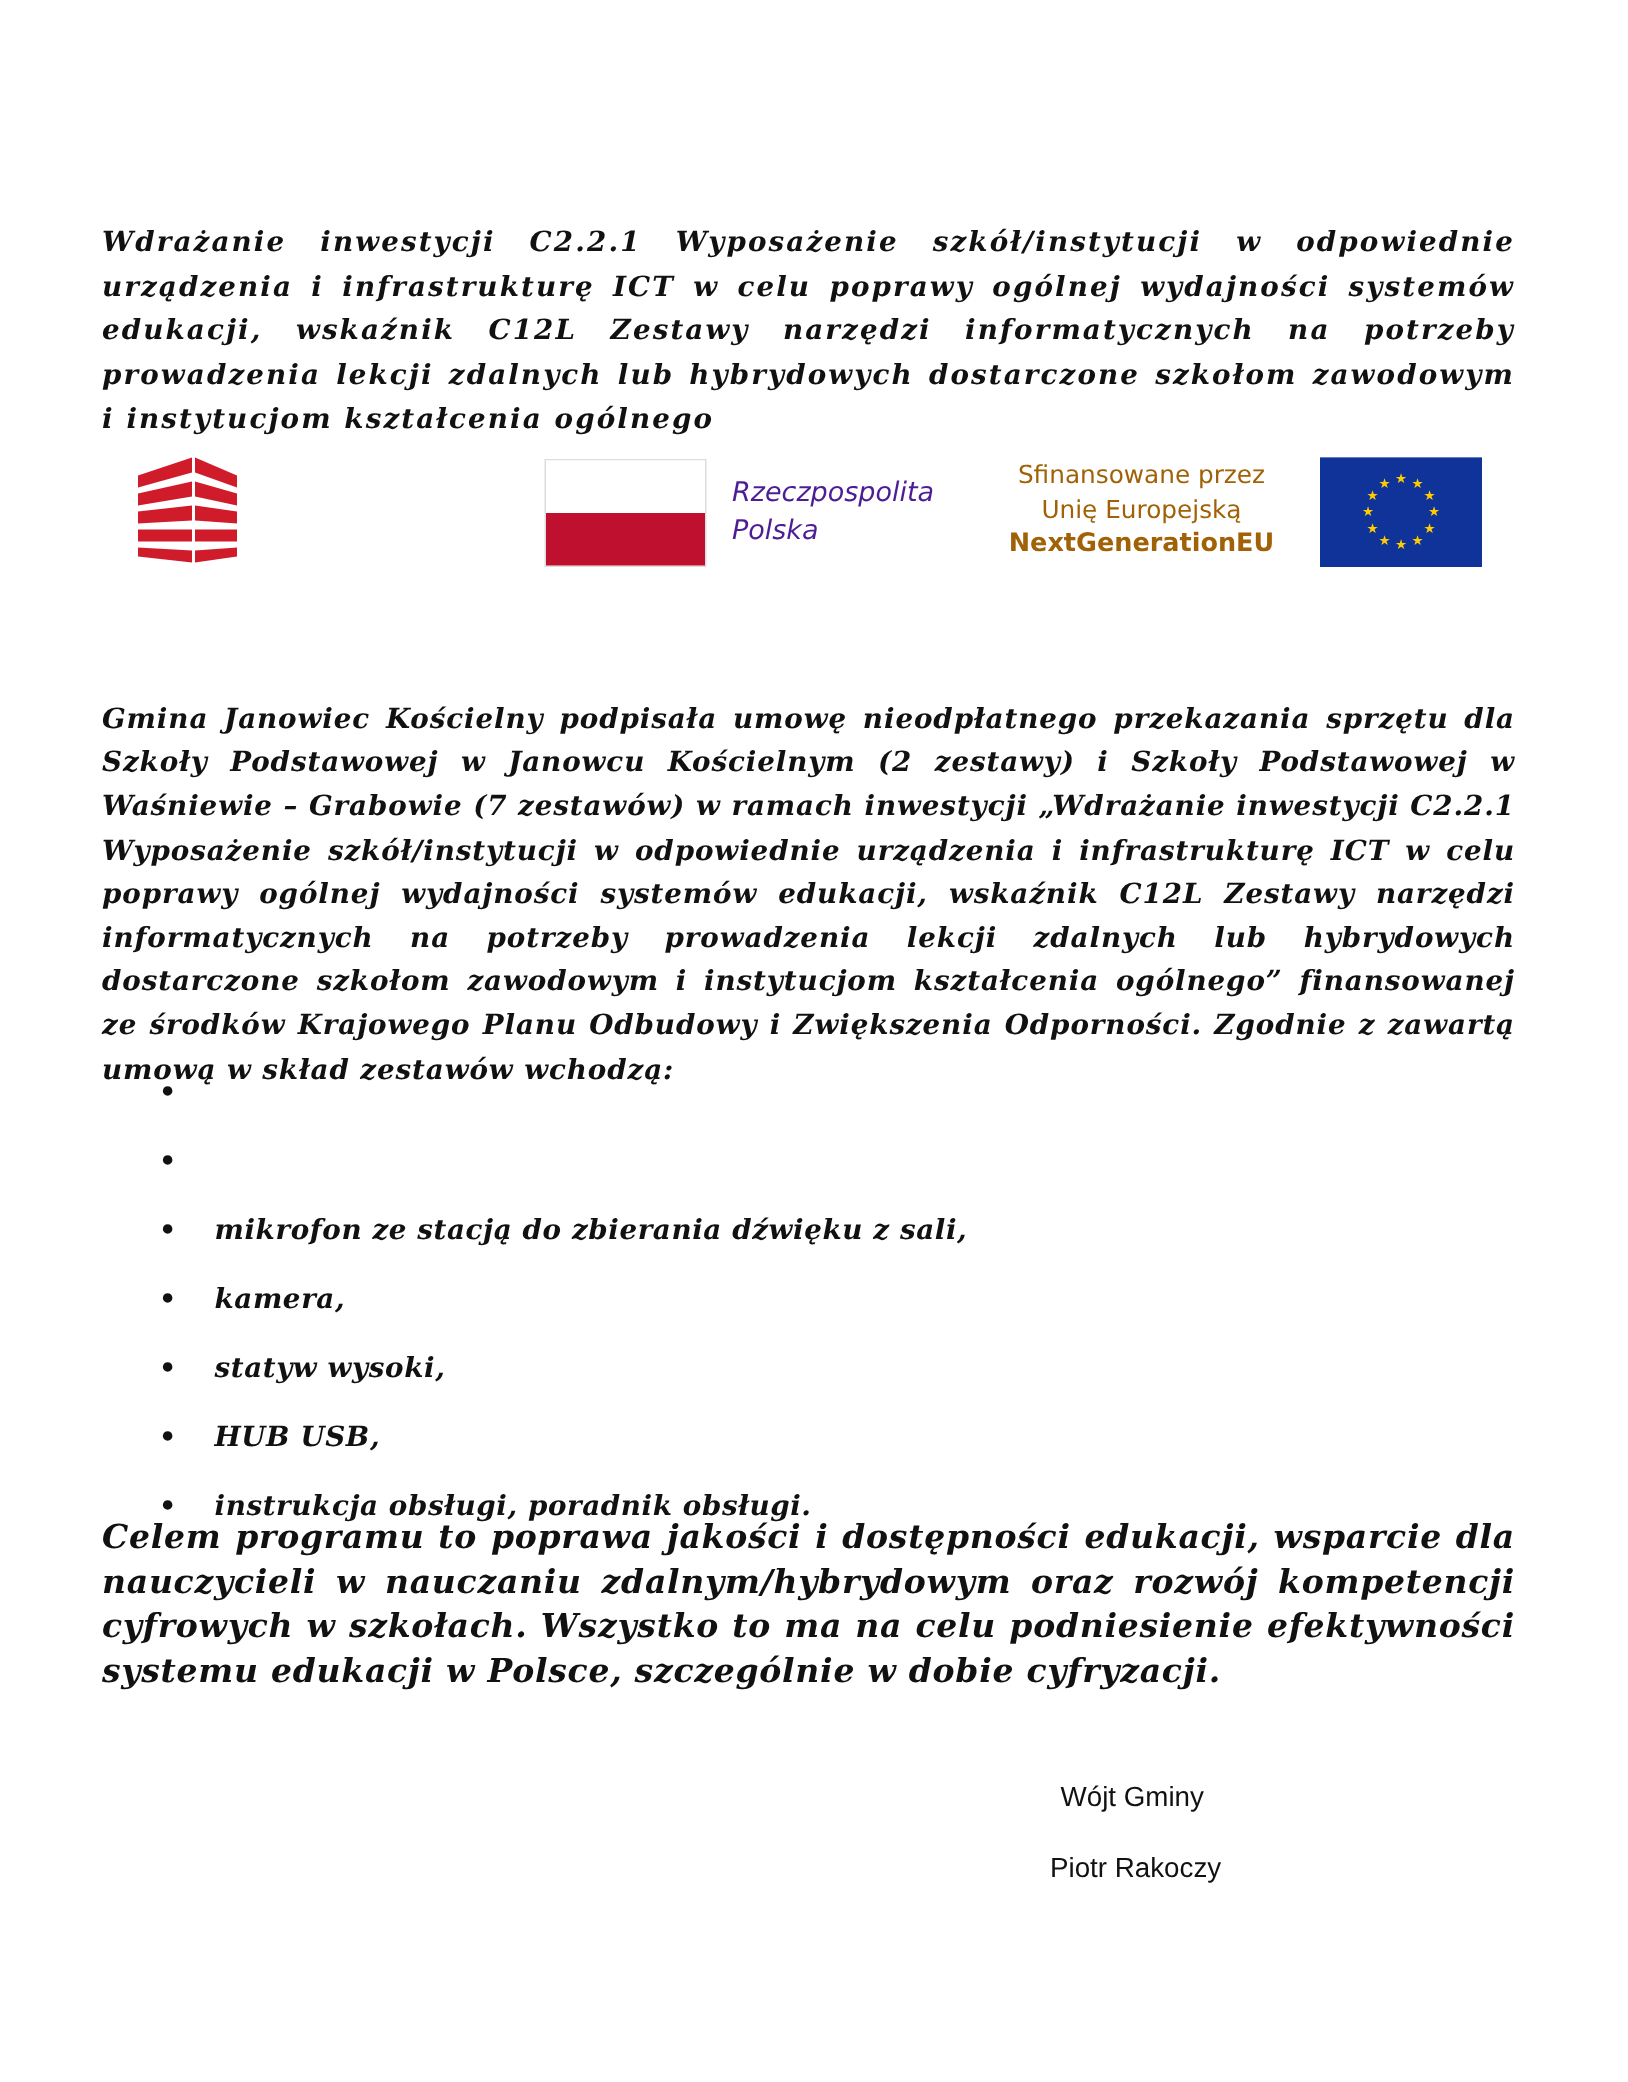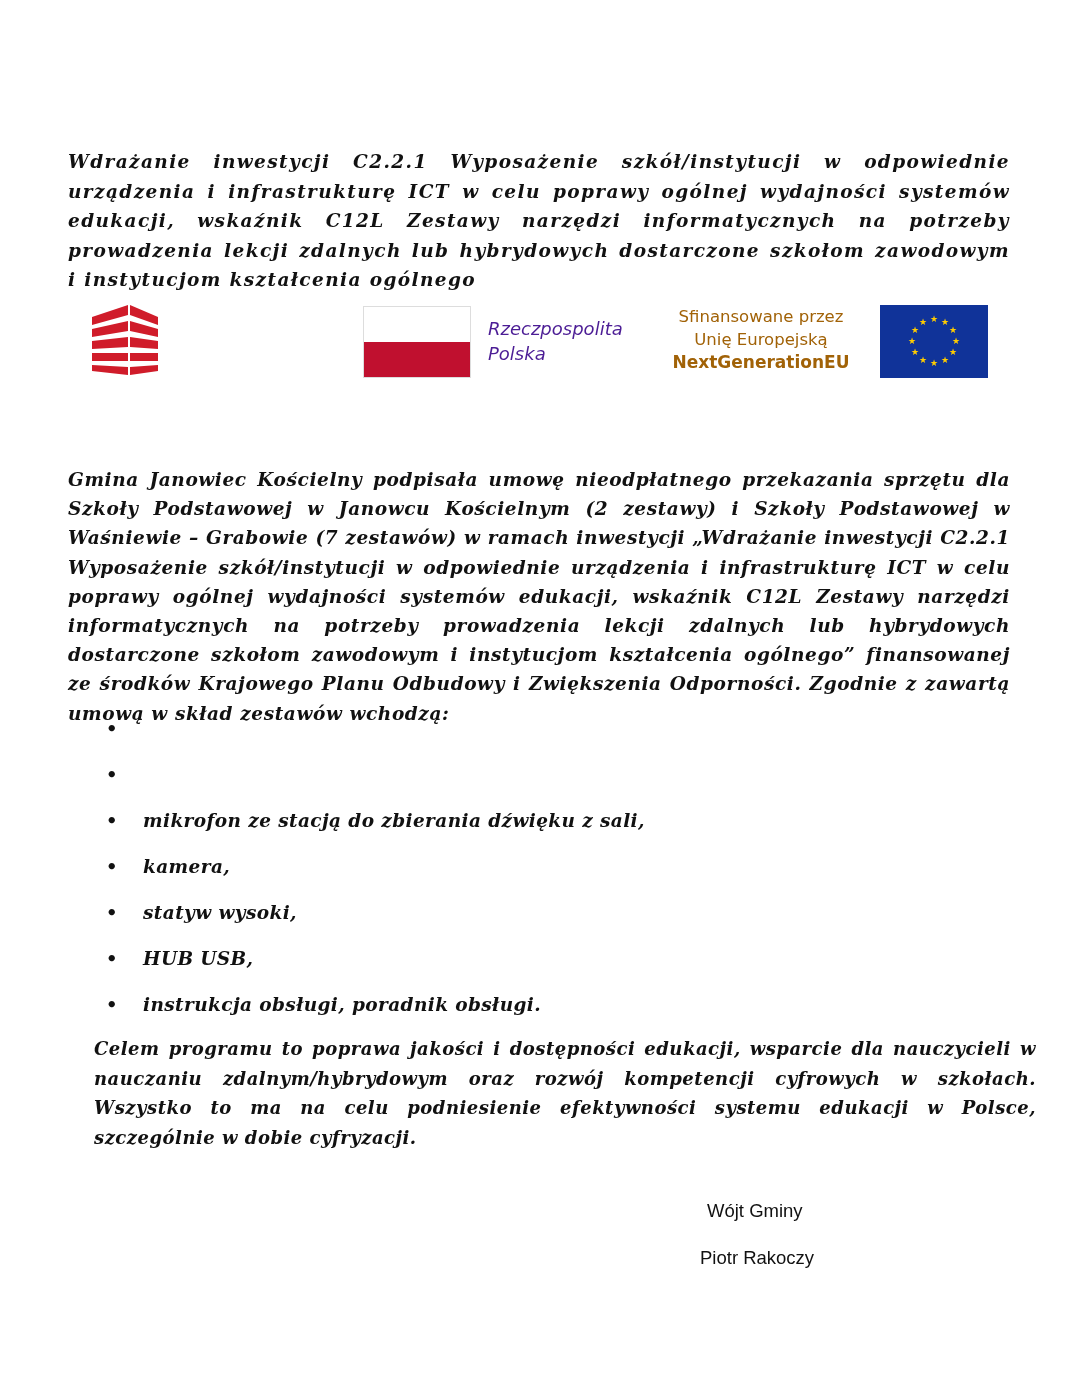--- a/index.html
+++ b/index.html
@@ -21,24 +21,24 @@
   .eu-flag { position:absolute; left:880px; top:5px; width:108px; height:73px; background:#103399; }
   .body-text {
     position:absolute; left:68px; top:465px; width:942px;
     font-size:18.5px; line-height:29.2px; text-align:justify; letter-spacing:0.6px;
   }
   ul.items { position:absolute; left:68px; top:714px; margin:0; padding:0; list-style:none; width:700px; }
   ul.items li { height:46px; position:relative; font-size:18.5px; line-height:30px; letter-spacing:0.4px; }
   ul.items li .bullet { position:absolute; left:38px; top:0; font-family:"DejaVu Sans", sans-serif; font-style:normal; font-size:18px; }
   ul.items li .txt { position:absolute; left:75px; top:0; }
   .closing {
-    position:absolute; left:68px; top:1034px; width:942px;
-    font-size:18px; line-height:29.5px; text-align:justify; letter-spacing:0.5px;margin-left:26px;
+    position:absolute; left:68px; top:1011px; width:942px;
+    font-size:22px; line-height:29.5px; text-align:justify; letter-spacing:0.5px;
   }
-  .sign { position:absolute; font-family:"Liberation Sans", "DejaVu Sans", sans-serif; font-size:18.5px; color:#111;margin-top:13px; }
+  .sign { position:absolute; font-family:"Liberation Sans", "DejaVu Sans", sans-serif; font-size:18.5px; color:#111; }
 </style>
 </head>
 <body>
 
 <div class="header-text serif-it">Wdrażanie inwestycji C2.2.1 Wyposażenie szkół/instytucji w odpowiednie urządzenia i infrastrukturę ICT w celu poprawy ogólnej wydajności systemów edukacji, wskaźnik C12L Zestawy narzędzi informatycznych na potrzeby prowadzenia lekcji zdalnych lub hybrydowych dostarczone szkołom zawodowym i instytucjom kształcenia ogólnego</div>
 
 <div class="logos">
   <svg class="kpo" width="70" height="74" viewBox="0 0 70 74">
     <g fill="#d01c2a">
       <polygon points="2,14 38,2 38,12 2,22"></polygon>

